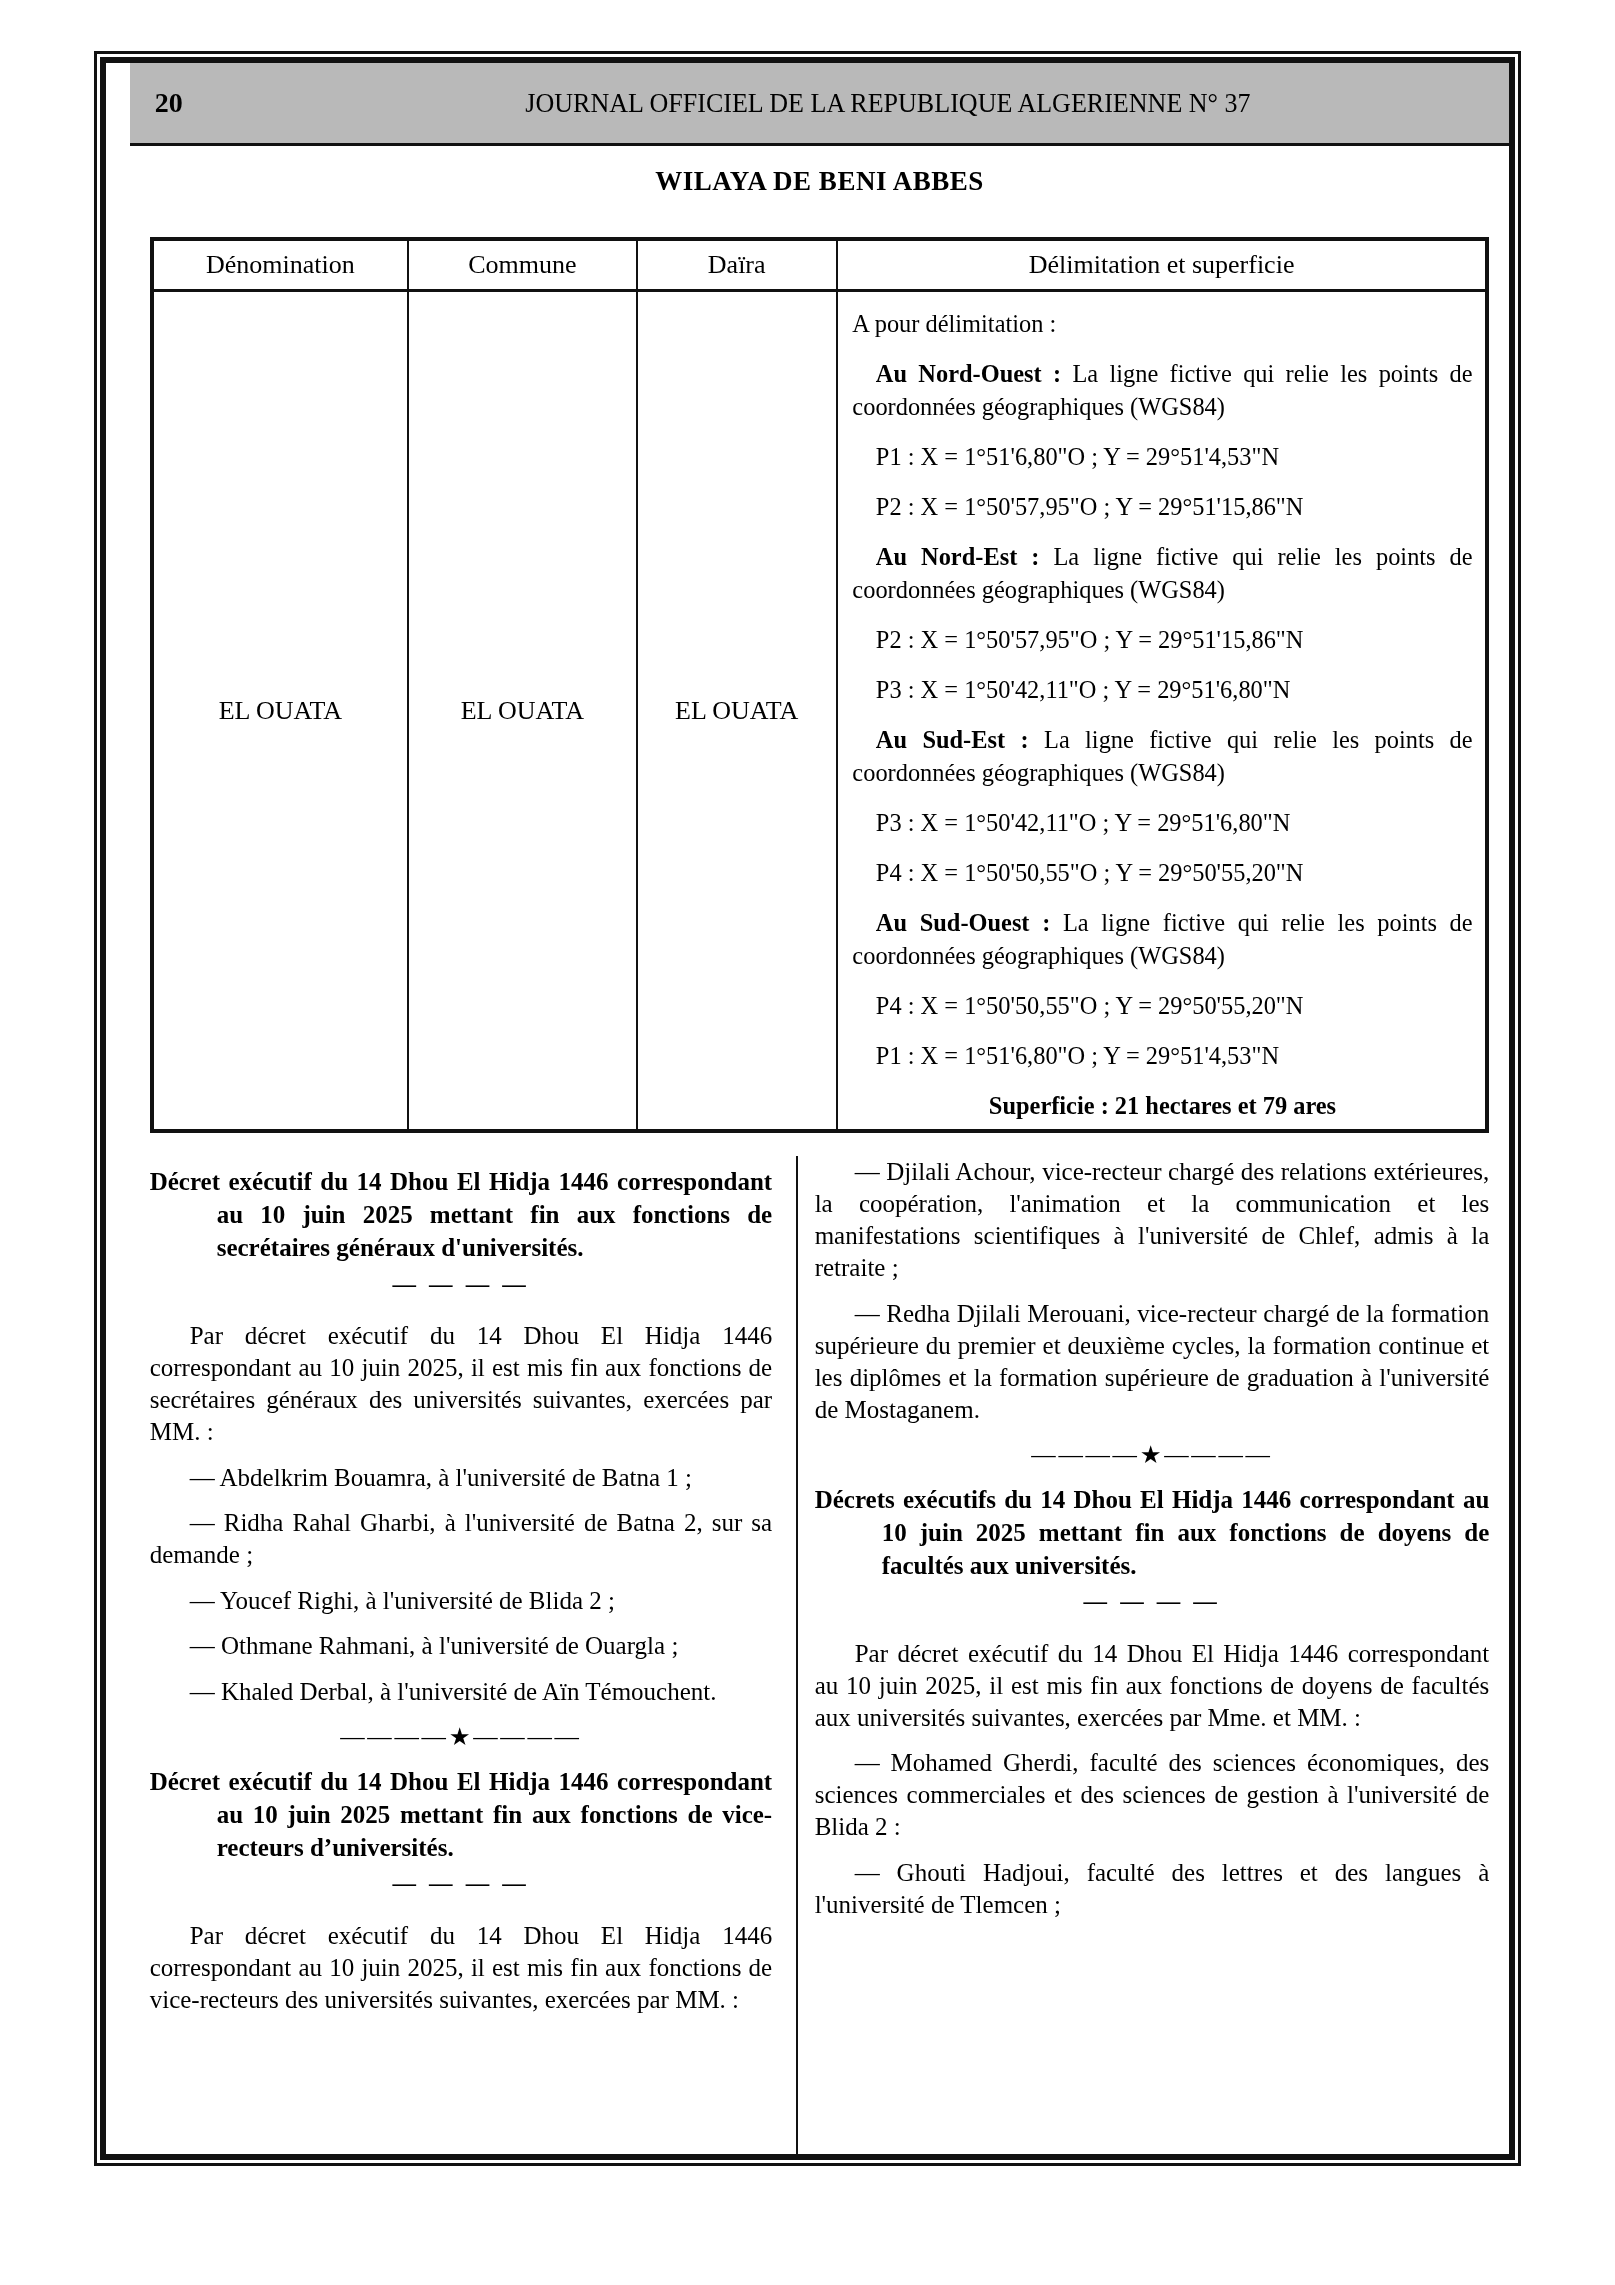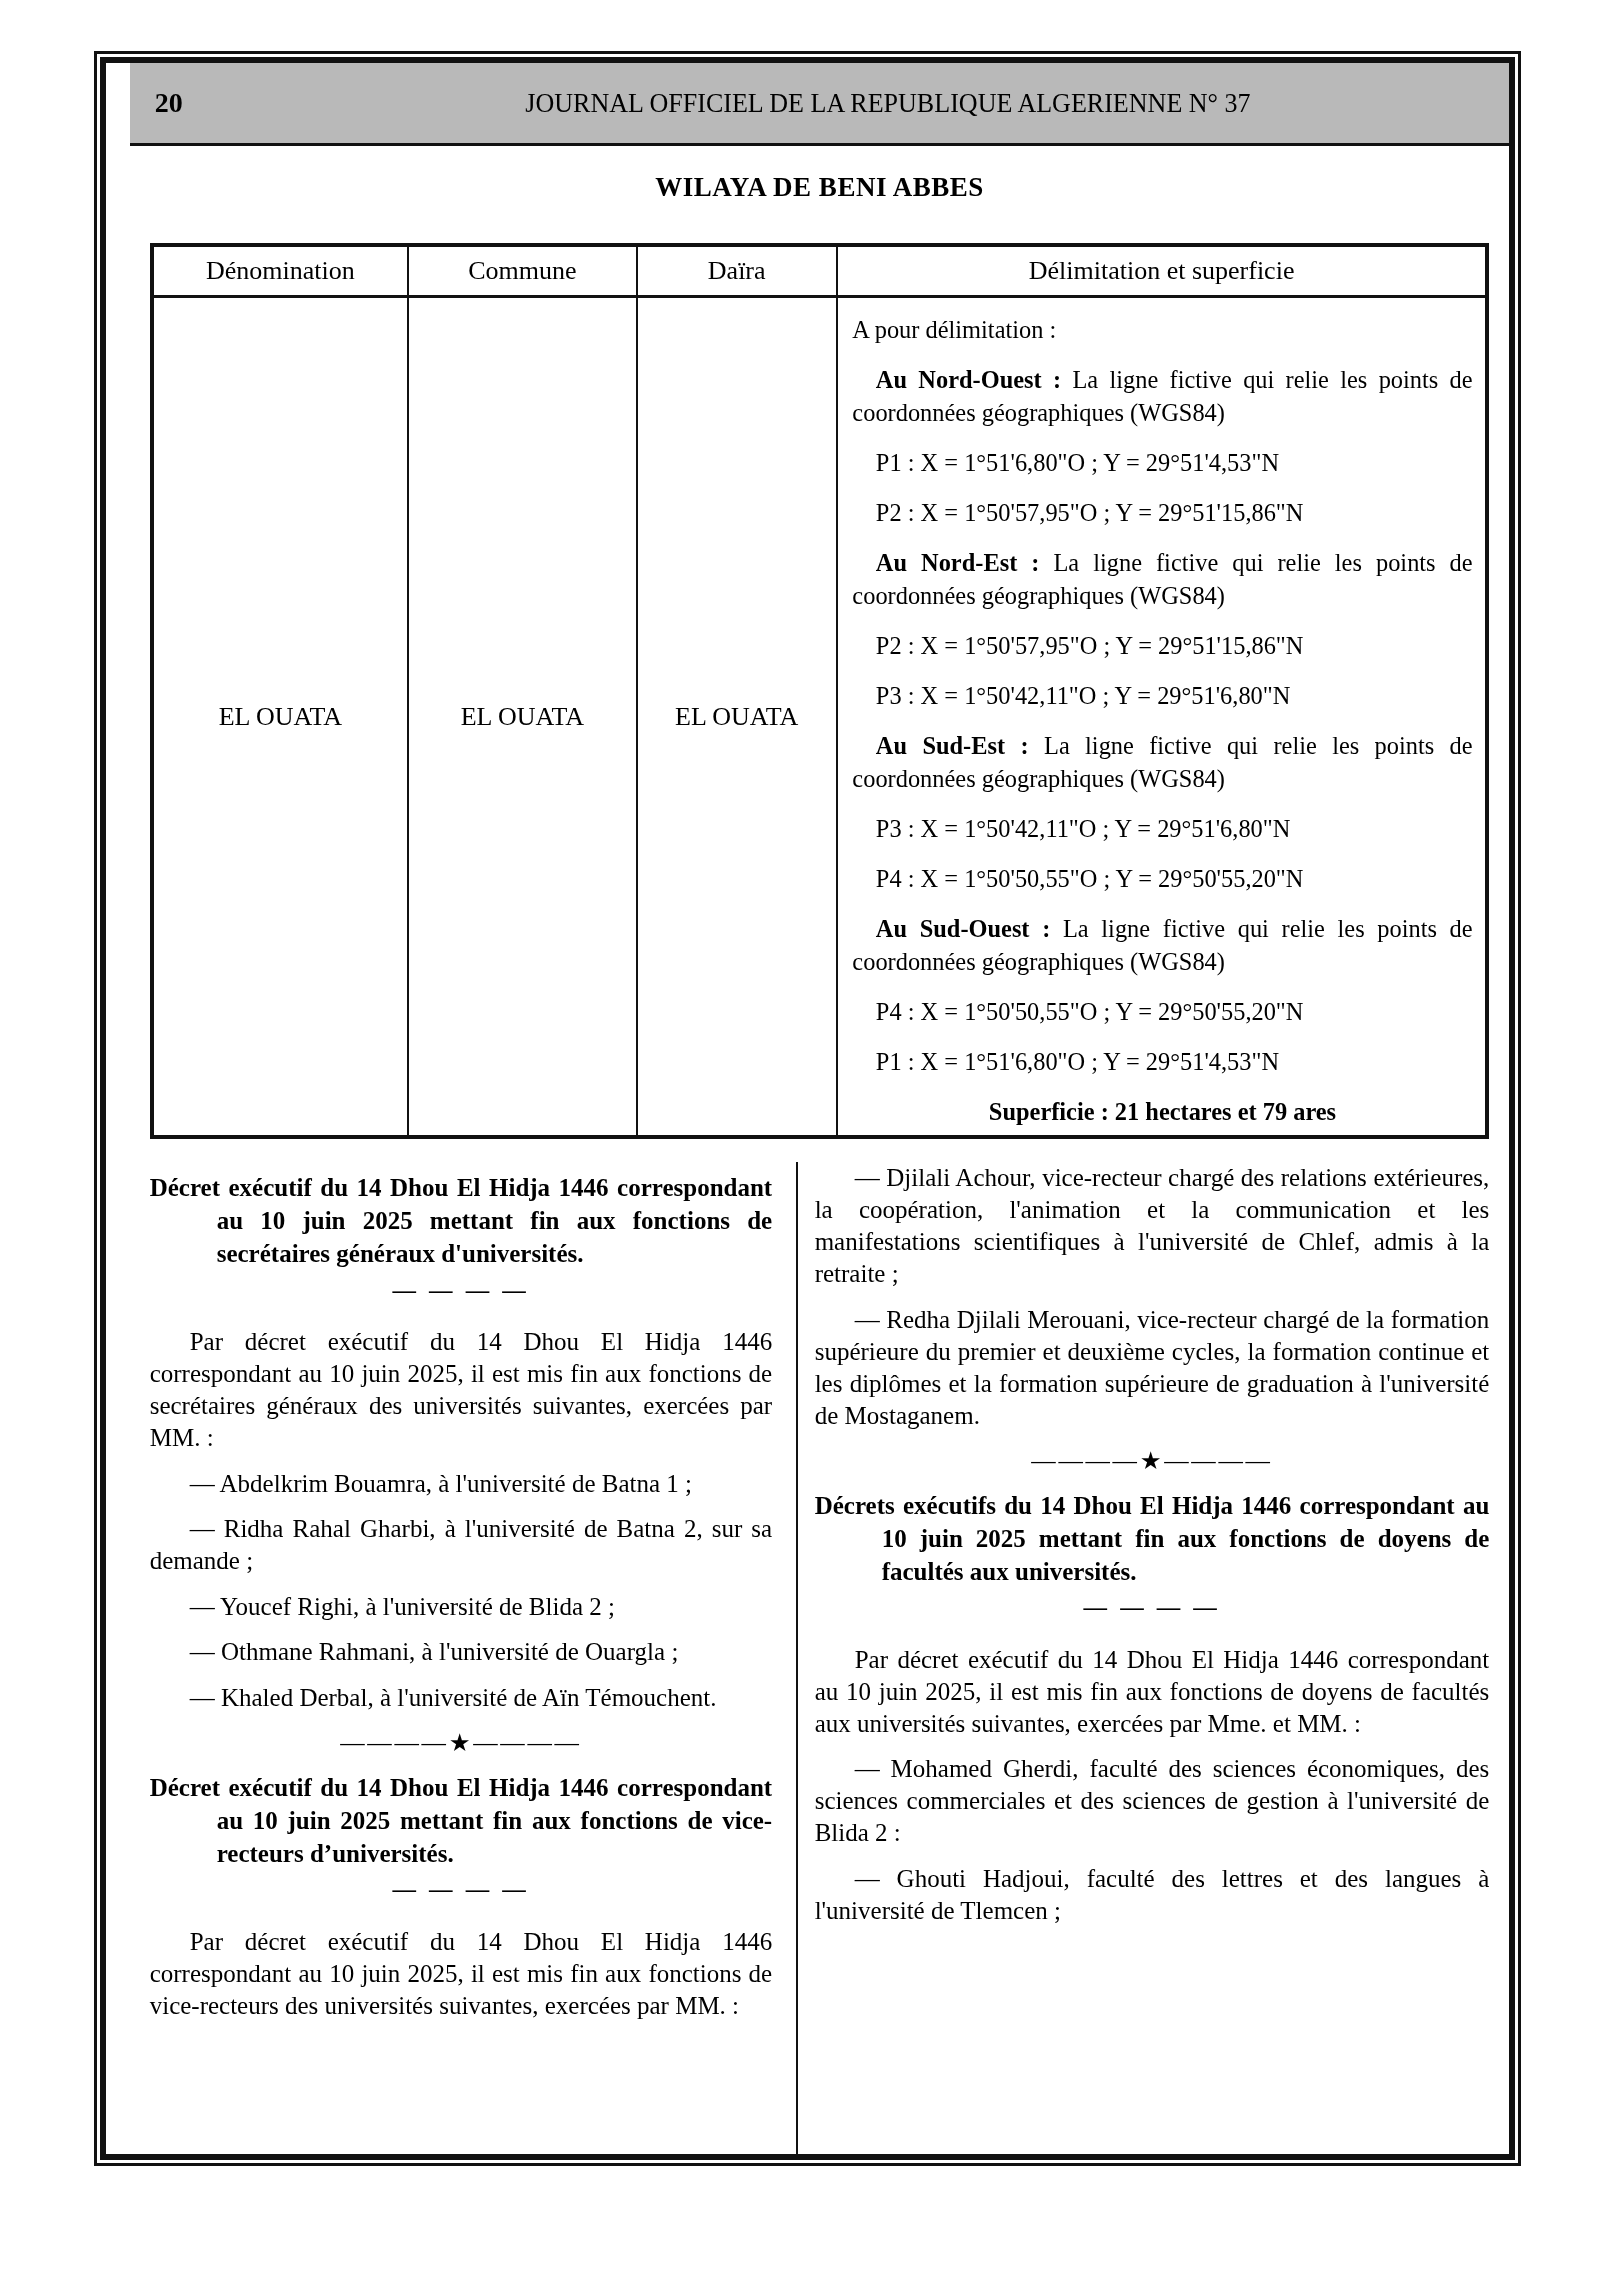--- a/index.html
+++ b/index.html
@@ -37,21 +37,21 @@
   .jo-title { flex:1; text-align:center; font-size:28px; font-weight:normal; white-space:nowrap; }
   .condensed { display:inline-block; transform:scaleX(0.93); transform-origin:center; }
   .jo-dates { width:308px; text-align:right; font-size:25px; font-weight:bold; line-height:33px; }
   
   .content {
     flex:1; padding:0 20px;
     display:flex; flex-direction:column;
     overflow:hidden;
   }
   .table-title {
-    margin-top:26px;
+    margin-top:20px;
     text-align:center;
     font-size:27px; font-weight:bold;
     letter-spacing:0.5px;
   }
   table.wilaya {
     margin-top:40px;
     width:100%;
     border-collapse:collapse;
     border:4.5px solid #111;
     table-layout:fixed;

